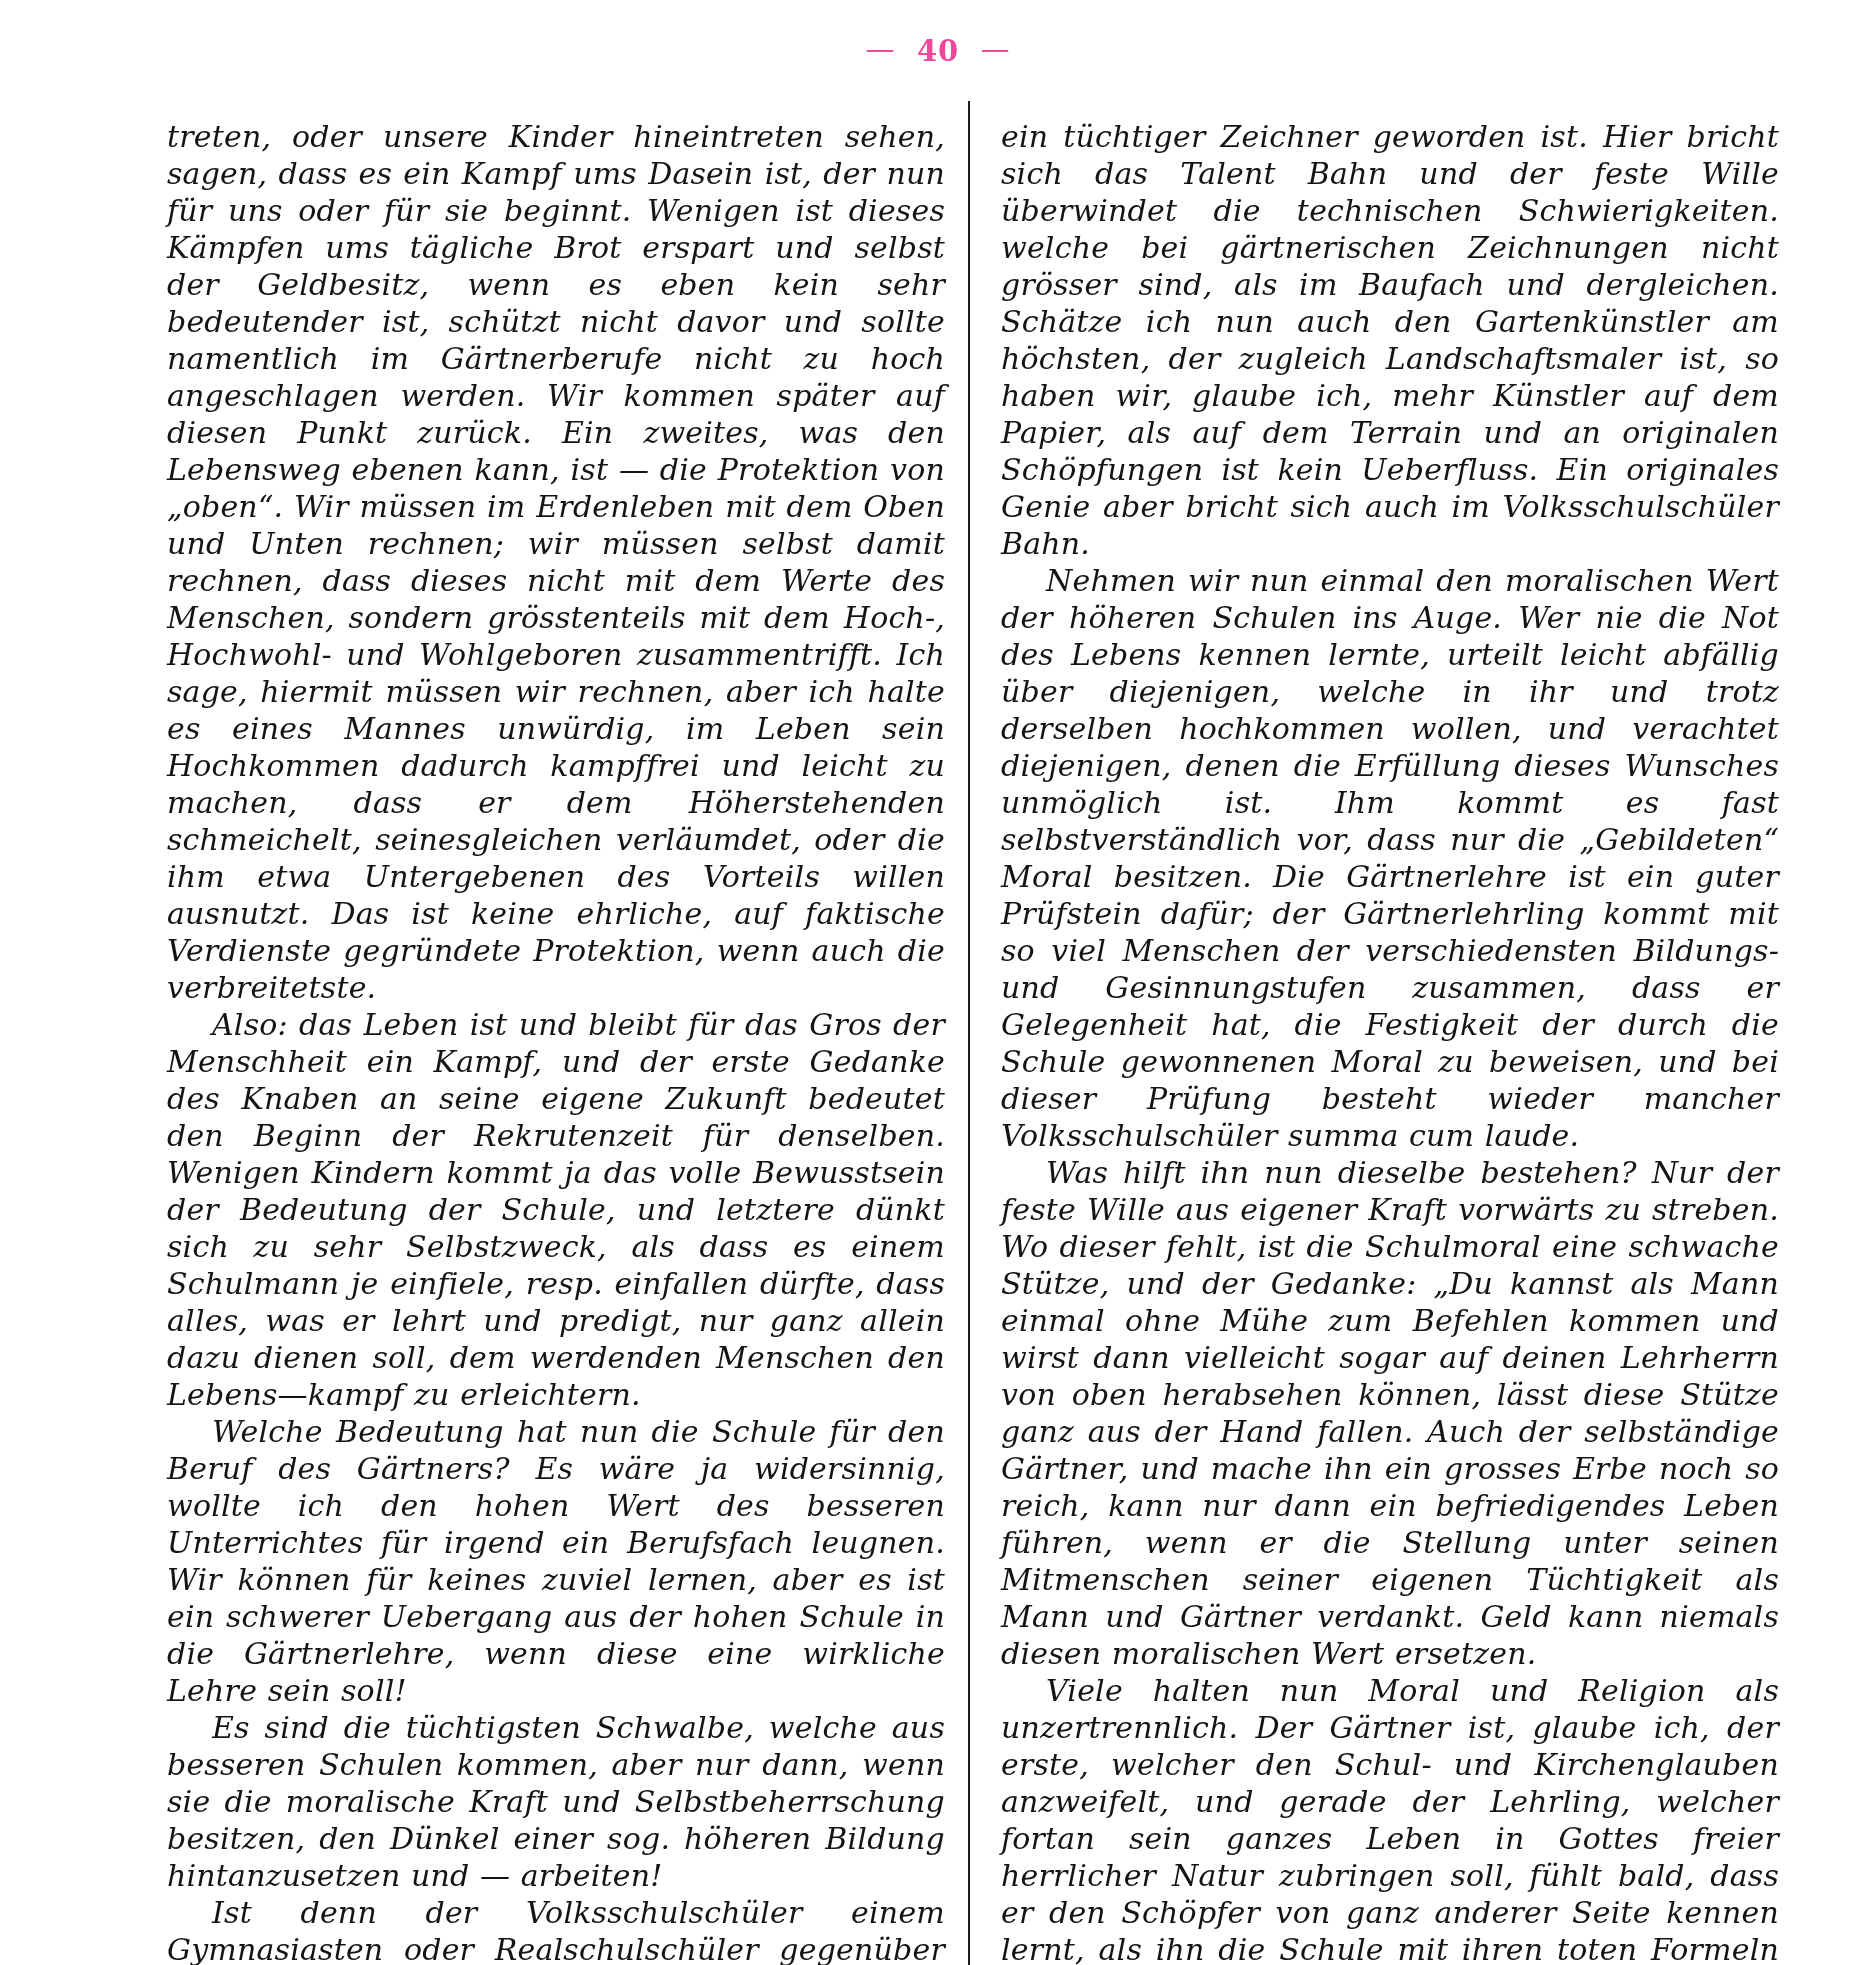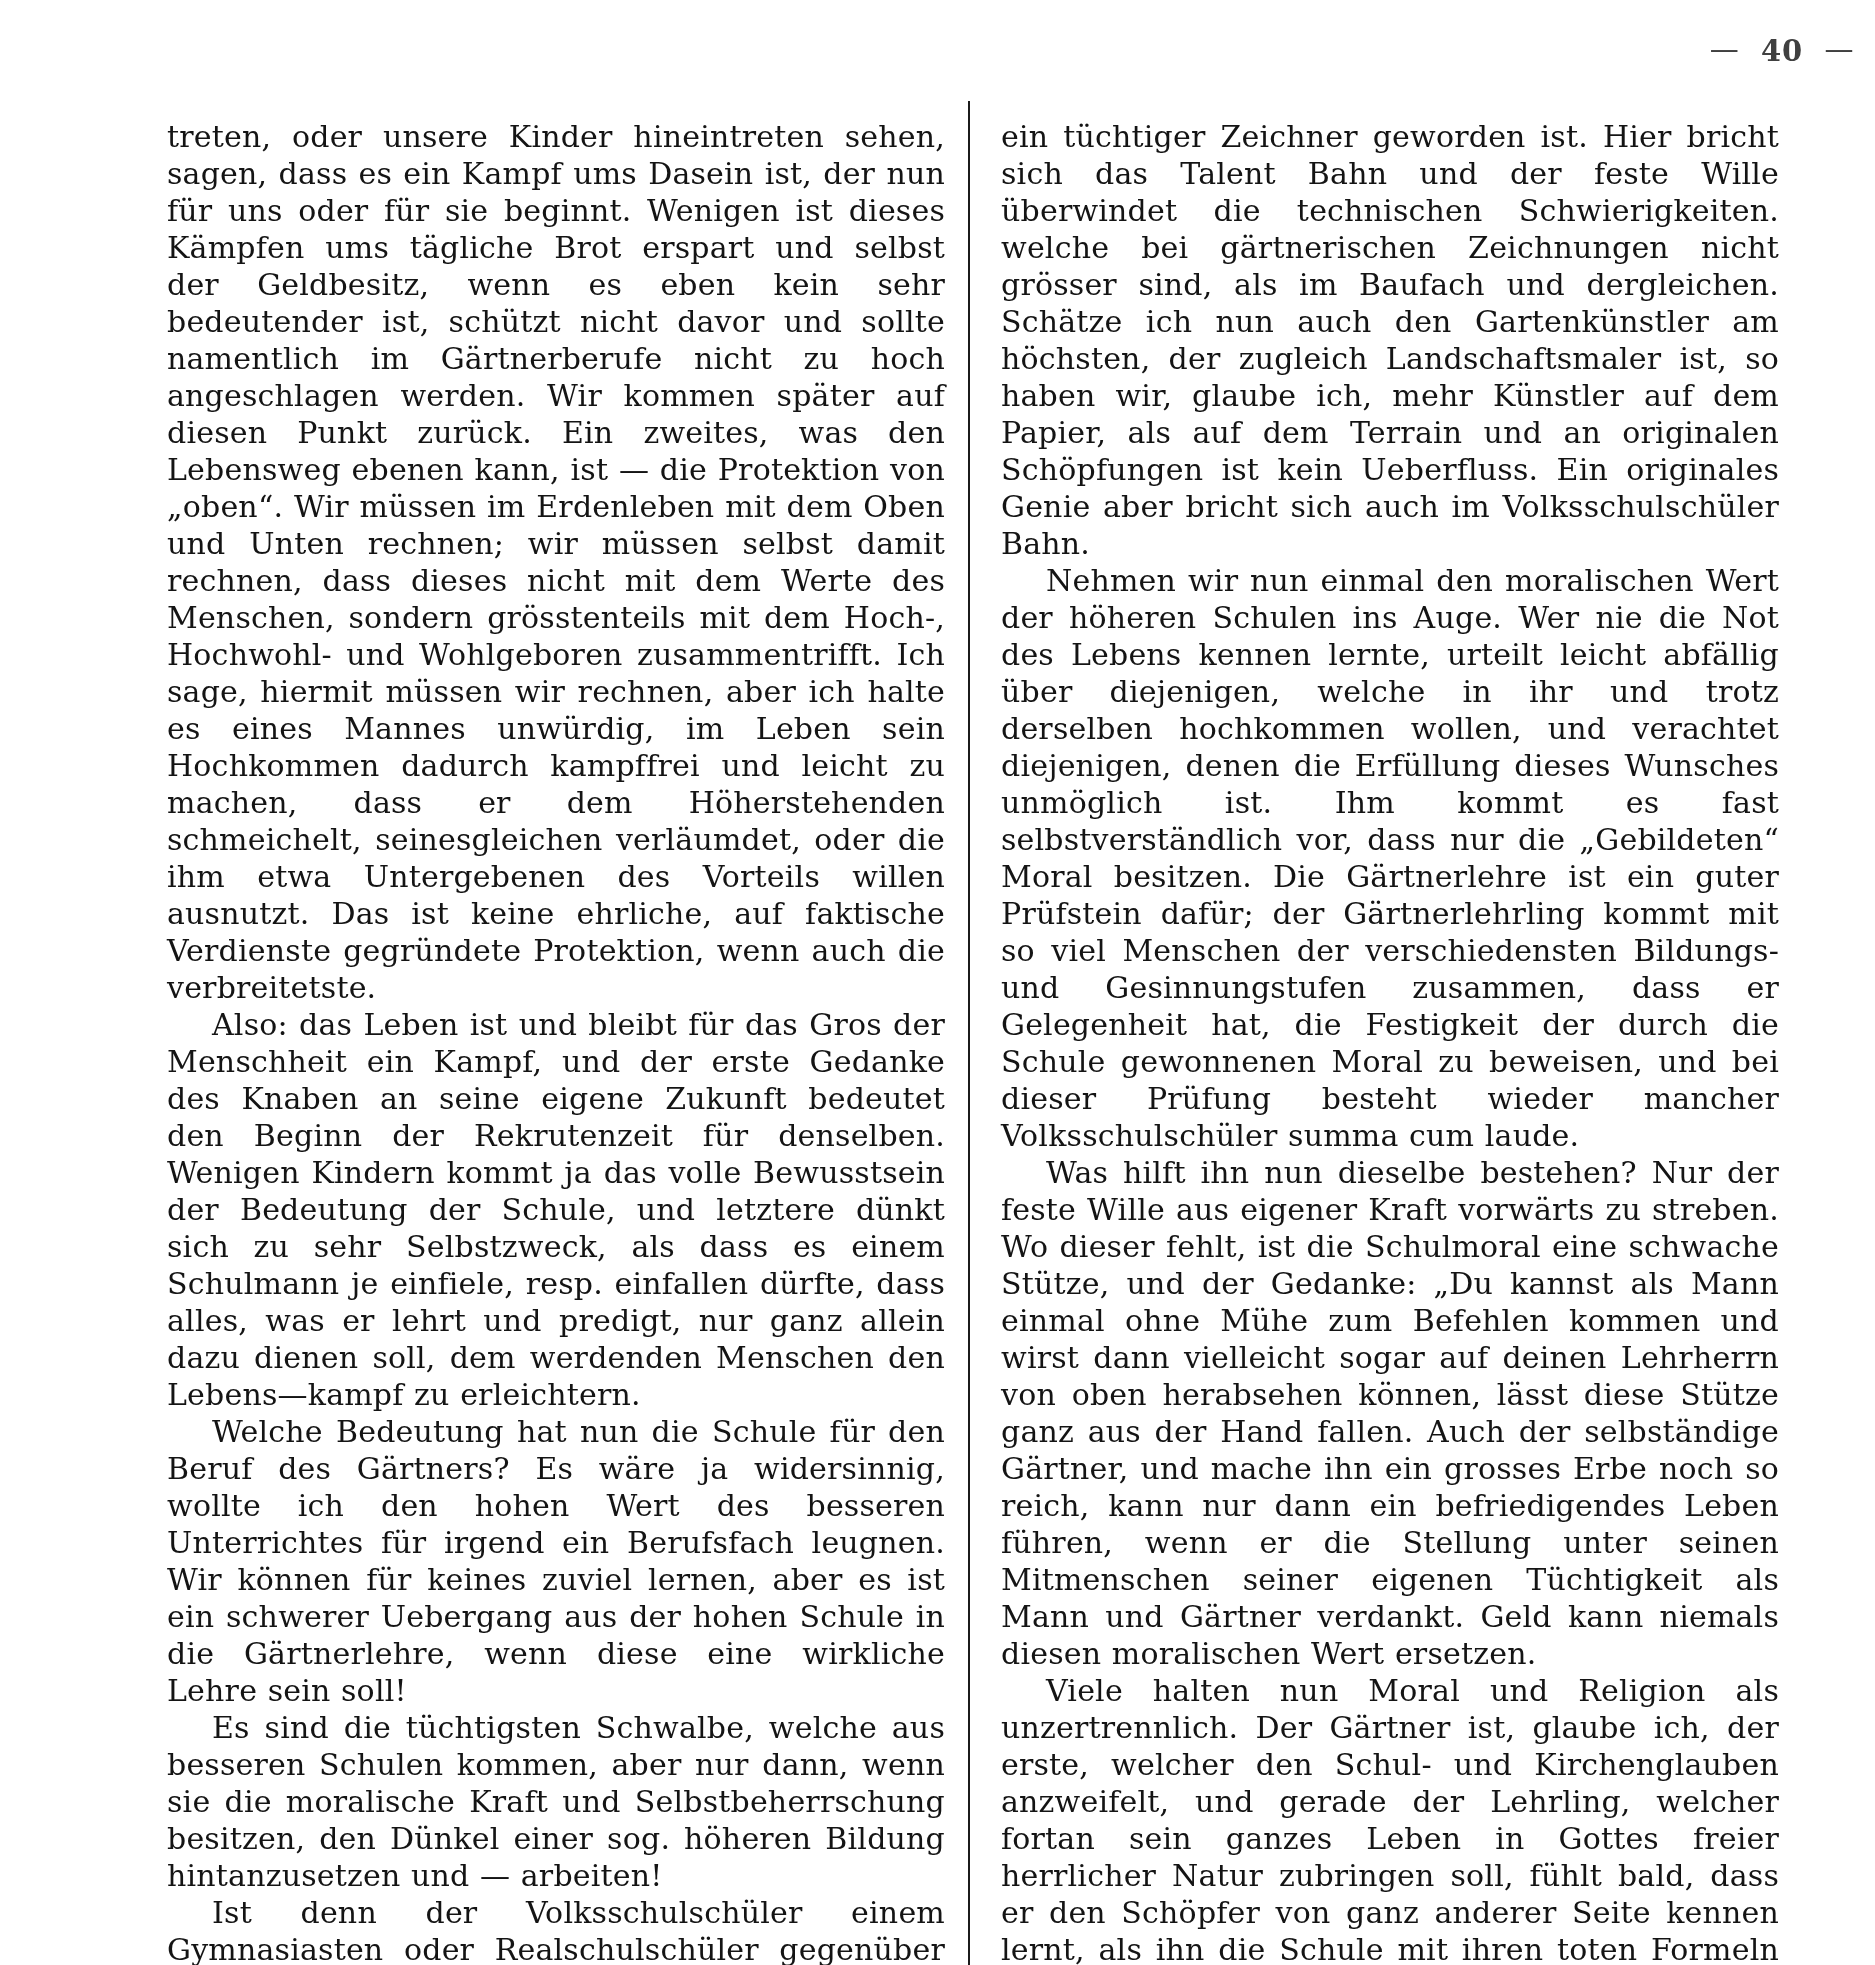--- a/index.html
+++ b/index.html
@@ -14,23 +14,23 @@
     background: #ffffff;
     font-family: "DejaVu Serif", "Liberation Serif", serif;
     color: #141414;
     overflow: hidden;
   }
   .header {
     position: absolute;
     top: 34px;
     left: 0;
     width: 100%;
-    text-align: right;
+    text-align: center;
     font-size: 29px;
-    color: #404040;
+    color: #ec4899;
     letter-spacing: 0.8px;
   }
   .header .dash {
     display: inline-block;
     margin: 0 21.6px;
     font-weight: 400;
     transform: translateY(-2.4px);
   }
   .header .pagenum {
     font-weight: 700;
@@ -51,20 +51,21 @@
     line-height: 37px;
     text-align: justify;
     letter-spacing: 0.2px;
     word-spacing: 0.8px;
   }
   .col-left  { left: 167px; }
   .col-right { left: 1001px; }
   .para {
     margin: 0;
     padding: 0;
+    font-style: italic;
   }
   .para.indent {
     text-indent: 45px;
   }
 </style>
 </head>
 <body>
 
 <div class="page">
 

